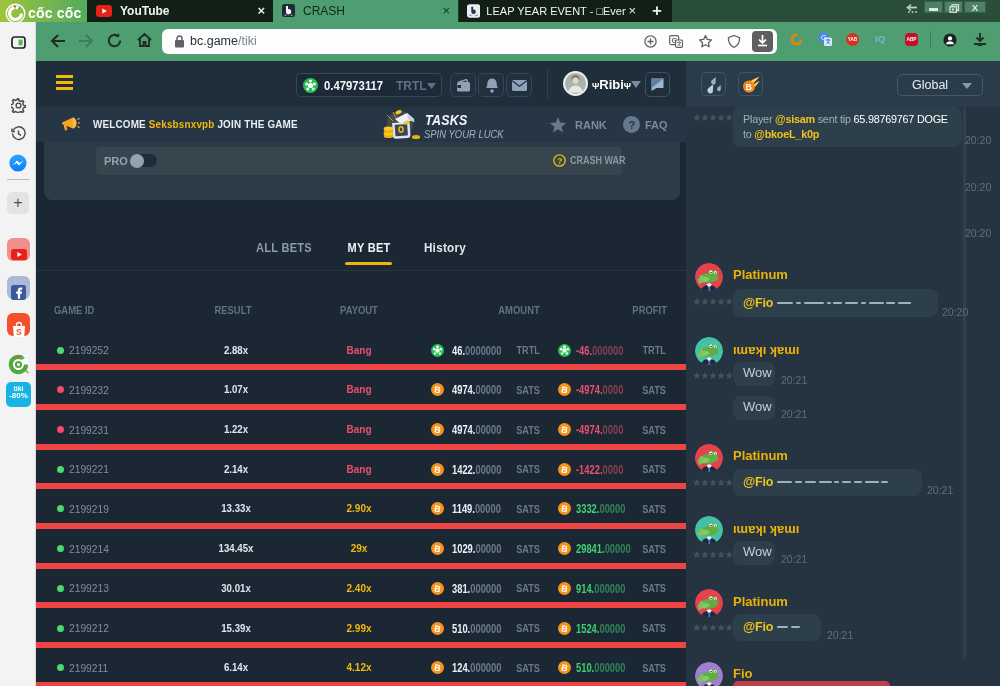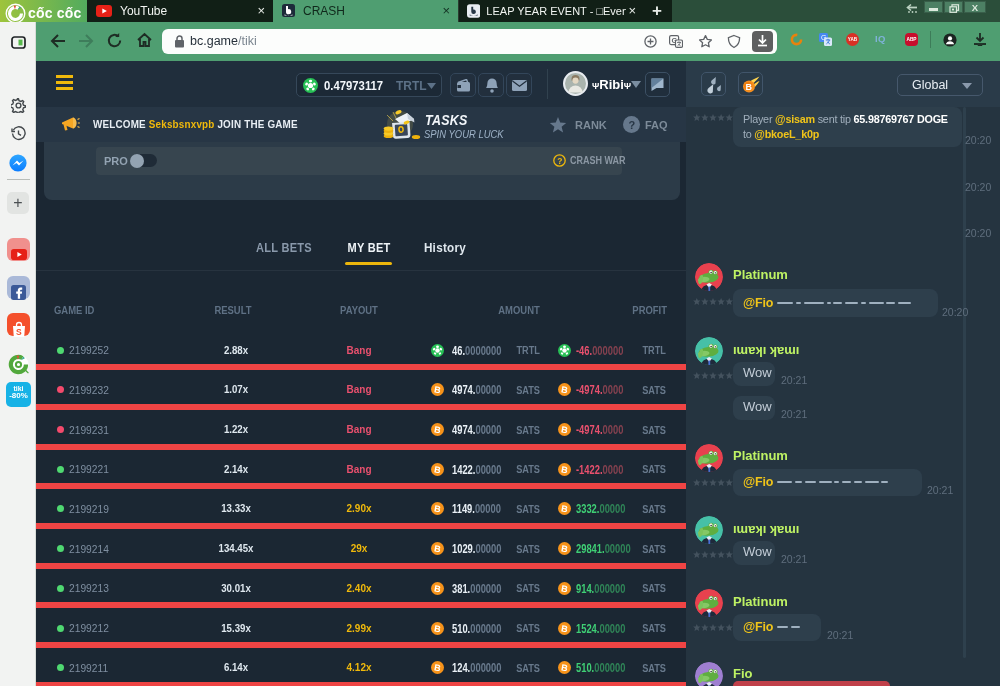--- a/index.html
+++ b/index.html
@@ -2,21 +2,21 @@
 <html><head><meta charset="utf-8">
 <style>
 *{margin:0;padding:0;box-sizing:border-box;}
 html,body{width:1000px;height:686px;overflow:hidden;background:#1b2733;font-family:"Liberation Sans",sans-serif;}
 #page{position:relative;width:1000px;height:686px;}
 .abs{position:absolute;}
 
 #tabbar{position:absolute;left:0;top:0;width:1000px;height:21.5px;background:#12221a;}
 #logoblock{position:absolute;left:0;top:0;width:87px;height:21.5px;background:linear-gradient(90deg,#9ec43c,#52ab5e);}
 .tab{position:absolute;top:0;height:21.5px;display:flex;align-items:center;}
-#tab-yt{left:87px;width:186px;background:#111f16;}
+#tab-yt{left:87px;width:186px;background:#111f16;font-weight:bold;}
 #tab-crash{left:273px;width:185px;background:#4f9e71;}
 #tab-leap{left:458px;width:186px;background:#111f16;border-left:1px solid #2a3a30;}
 #tab-plus{left:644px;width:28px;background:#111f16;}
 #tabrest{position:absolute;left:672px;top:0;width:328px;height:21.5px;background:#2b4e3a;}
 .tabtxt{color:#f2f5f2;font-size:12px;white-space:nowrap;overflow:hidden;}
 .tabx{color:#e8ece8;font-size:13px;margin-left:auto;margin-right:8px;}
 
 #addrbar{position:absolute;left:36px;top:21.5px;width:964px;height:39.5px;background:#4f9e71;}
 #urlbox{position:absolute;left:162px;top:29px;width:615px;height:25px;background:#fcfdfc;border-radius:6px;}
 
@@ -26,23 +26,23 @@
 #siteheader{position:absolute;left:36px;top:61px;width:650px;height:46px;background:#202e3c;}
 #banner{position:absolute;left:36px;top:107px;width:650px;height:35px;background:#273645;}
 #crashpanel{position:absolute;left:44px;top:142px;width:636px;height:58px;background:#2c3b48;border-radius:0 0 8px 8px;}
 #prorow{position:absolute;left:52px;top:4.5px;width:526px;height:28px;background:#37454f;border-radius:4px;display:flex;align-items:center;}
 
 #chat{position:absolute;left:686px;top:61px;width:314px;height:625px;background:#253440;}
 #chathead{position:absolute;left:686px;top:61px;width:314px;height:46px;background:#2a3b49;}
 .chatbtn{position:absolute;top:11px;width:25px;height:24px;border:1.5px solid #41556a;border-radius:5px;}
 .bubble{position:absolute;left:47px;background:#2e3f4c;border-radius:8px;color:#a2b0bd;font-size:10.8px;letter-spacing:-.22px;line-height:14.8px;padding:5px 10px;}
 .ts{position:absolute;color:#5f6e7d;font-size:10.5px;}
-.uname{position:absolute;left:47px;color:#bef264;font-weight:bold;font-size:13px;}
+.uname{position:absolute;left:47px;color:#eab308;font-weight:bold;font-size:13px;}
 .yel{color:#f0c419;font-weight:bold;}
-.wht{color:#fff;font-weight:bold;}
+.wht{color:#fff;font-weight:normal;}
 .avatar{position:absolute;left:8.5px;width:28px;height:28px;border-radius:50%;overflow:hidden;}
 
 #chatbody{position:absolute;left:686px;top:61px;width:314px;height:625px;overflow:hidden;}
 
 .hdr{position:absolute;color:#5f7185;font-size:10.5px;font-weight:bold;transform:scaleX(.9);transform-origin:0 0;}
 
 .tabl{font-size:13px;font-weight:bold;letter-spacing:.3px;}
 .trow{left:36px;width:650px;height:39.7px;border-bottom:6px solid #ef4444;}
 .dot{width:7px;height:7px;border-radius:50%;left:21px;top:16px;}
 .dg{background:#4fd871;}.dr{background:#f44a6c;}

